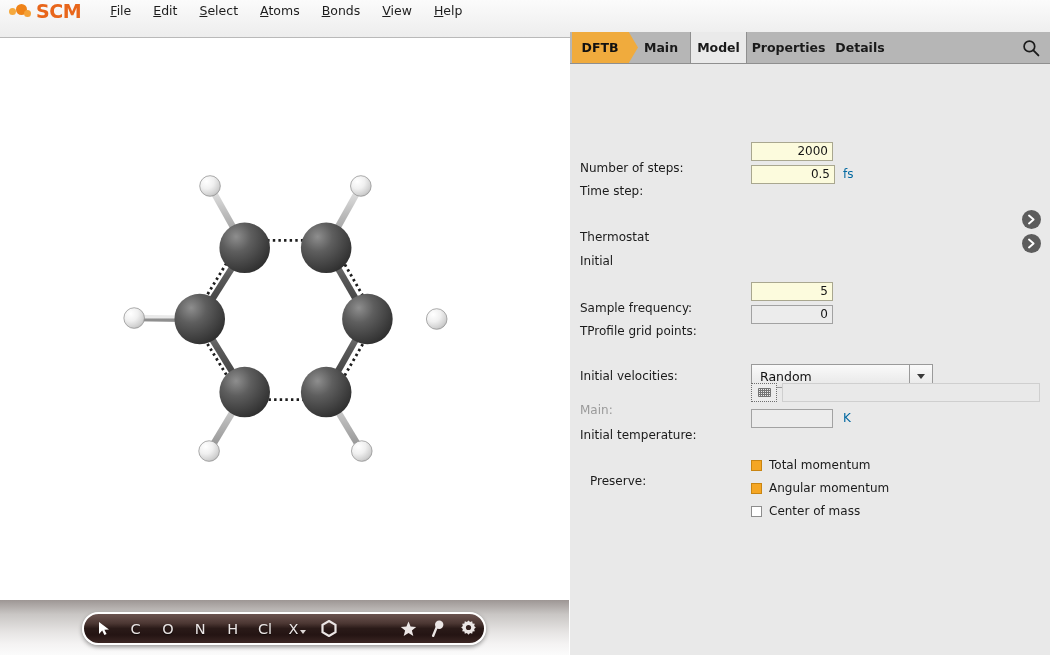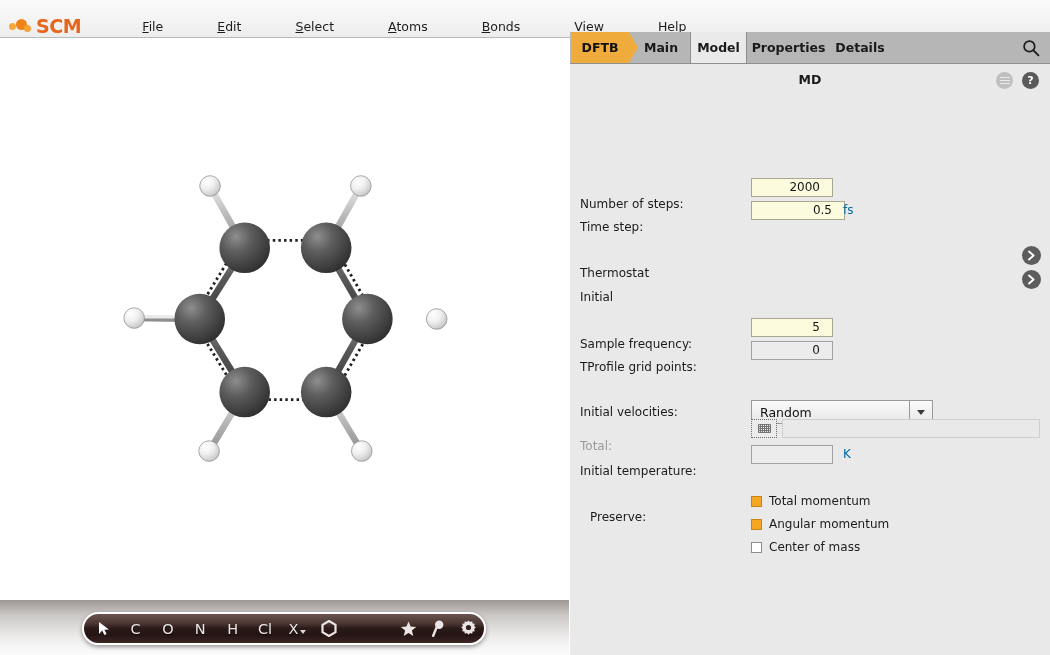--- a/index.html
+++ b/index.html
@@ -11,23 +11,22 @@
     overflow:hidden;
     -webkit-font-smoothing:antialiased;
   }
   #app{position:relative;width:1050px;height:655px;}
 
   
   .menubar{
     position:absolute;left:0;top:0;width:1050px;height:38px;
     background:linear-gradient(#fbfbfb,#ededed);
     border-bottom:1px solid #b9b9b9;
-    display:flex;align-items:flex-end;
+    display:flex;align-items:flex-start;
     box-sizing:border-box;
-    gap:32px;
   }
   .logo{display:flex;align-items:center;margin-left:9px;margin-right:18px;}
   .logo-mark{position:relative;width:26px;height:18px;}
   .logo-mark i{position:absolute;border-radius:50%;background:#f08a1e;display:block;}
   .logo-mark i.a{width:7px;height:7px;left:0px;top:6px;background:#f5a93e;}
   .logo-mark i.b{width:11px;height:11px;left:7px;top:2px;background:#ef8318;}
   .logo-mark i.c{width:7px;height:7px;left:15px;top:8px;background:#f4a136;}
   .logo-text{
     font-size:19px;font-weight:bold;color:#e8661b;letter-spacing:-0.4px;
     margin-left:1px;font-family:"DejaVu Sans","Liberation Sans",sans-serif;
@@ -123,21 +122,21 @@
   .row{position:absolute;left:0;width:480px;height:22px;}
   .lbl{
     position:absolute;left:10px;top:20px;font-size:12px;color:#1b1b1b;
     white-space:nowrap;
   }
   .lbl.dim{color:#9a9a9a;}
   .fld{
     position:absolute;box-sizing:border-box;height:19px;top:1px;
     border:1px solid #9a9a9a;border-top-color:#8a8a8a;
     font-size:12px;color:#151515;text-align:right;
-    padding:0 12px;line-height:17px;
+    padding:0 4px;line-height:17px;
     font-family:"DejaVu Sans","Liberation Sans",sans-serif;
   }
   .fld.yellow{background:#fcfbdd;border-color:#a9a78f;}
   .fld.grey{background:#ececec;border-color:#a2a2a2;}
   .unit{position:absolute;top:3px;font-size:12px;color:#0369a1;}
 
   .arrowbtn{
     position:absolute;right:9px;top:0px;width:19px;height:19px;border-radius:50%;
     background:#5d5d5d;cursor:pointer;
     display:flex;align-items:center;justify-content:center;
@@ -344,42 +343,31 @@
         <span>Details</span>
       </div>
       <div class="search-icon">
         <svg width="18" height="18" viewBox="0 0 18 18">
           <circle cx="7.4" cy="7.4" r="5.3" fill="none" stroke="#1c1c1c" stroke-width="1.7"></circle>
           <path d="M11.4 11.4 L16.4 16.4" stroke="#1c1c1c" stroke-width="1.9" stroke-linecap="round"></path>
         </svg>
       </div>
     </div>
 
-    <div class="panel-head">
-      <div class="panel-title">MD</div>
-      <div class="head-btn menu">
-        <span class="ln"></span>
-          <span class="ln"></span>
-          <span class="ln"></span>
-      </div>
-      <div class="head-btn help">
-        <span>?</span>
-      </div>
-    </div>
 
     <div class="form">
 
       <div class="row" style="top:77px;">
         <span class="lbl">Number of steps:</span>
         <div class="fld yellow" style="left:181px;width:82px;">2000</div>
       </div>
 
       <div class="row" style="top:100px;">
         <span class="lbl">Time step:</span>
-        <div class="fld yellow" style="left:181px;width:94px;">0.5</div>
+        <div class="fld yellow" style="left:181px;width:84px;">0.5</div>
         <span class="unit" style="left:273px;">fs</span>
       </div>
 
       <div class="row" style="top:146px;">
         <span class="lbl">Thermostat</span>
         <div class="arrowbtn">
           <svg width="9" height="11" viewBox="0 0 9 11">
               <path d="M2 1.5 L6.6 5.5 L2 9.5" fill="none" stroke="#ffffff" stroke-width="1.9" stroke-linecap="round" stroke-linejoin="round"></path>
             </svg>
         </div>
@@ -408,21 +396,21 @@
         <span class="lbl" style="top:5px;">Initial velocities:</span>
         <div class="combo">
           <span class="val">Random</span>
           <span class="arrowbox">
               <span class="dtri"></span>
             </span>
         </div>
       </div>
 
       <div class="row" style="top:319px;">
-        <span class="lbl dim">Total:</span>
+        <span class="lbl dim">Main:</span>
         <div class="filebtn">
             <span class="grid"></span>
           </div>
         <div class="fileinput"></div>
       </div>
 
       <div class="row" style="top:344px;">
         <span class="lbl">Initial temperature:</span>
         <div class="fld grey" style="left:181px;width:82px;"></div>
         <span class="unit" style="left:273px;">K</span>

